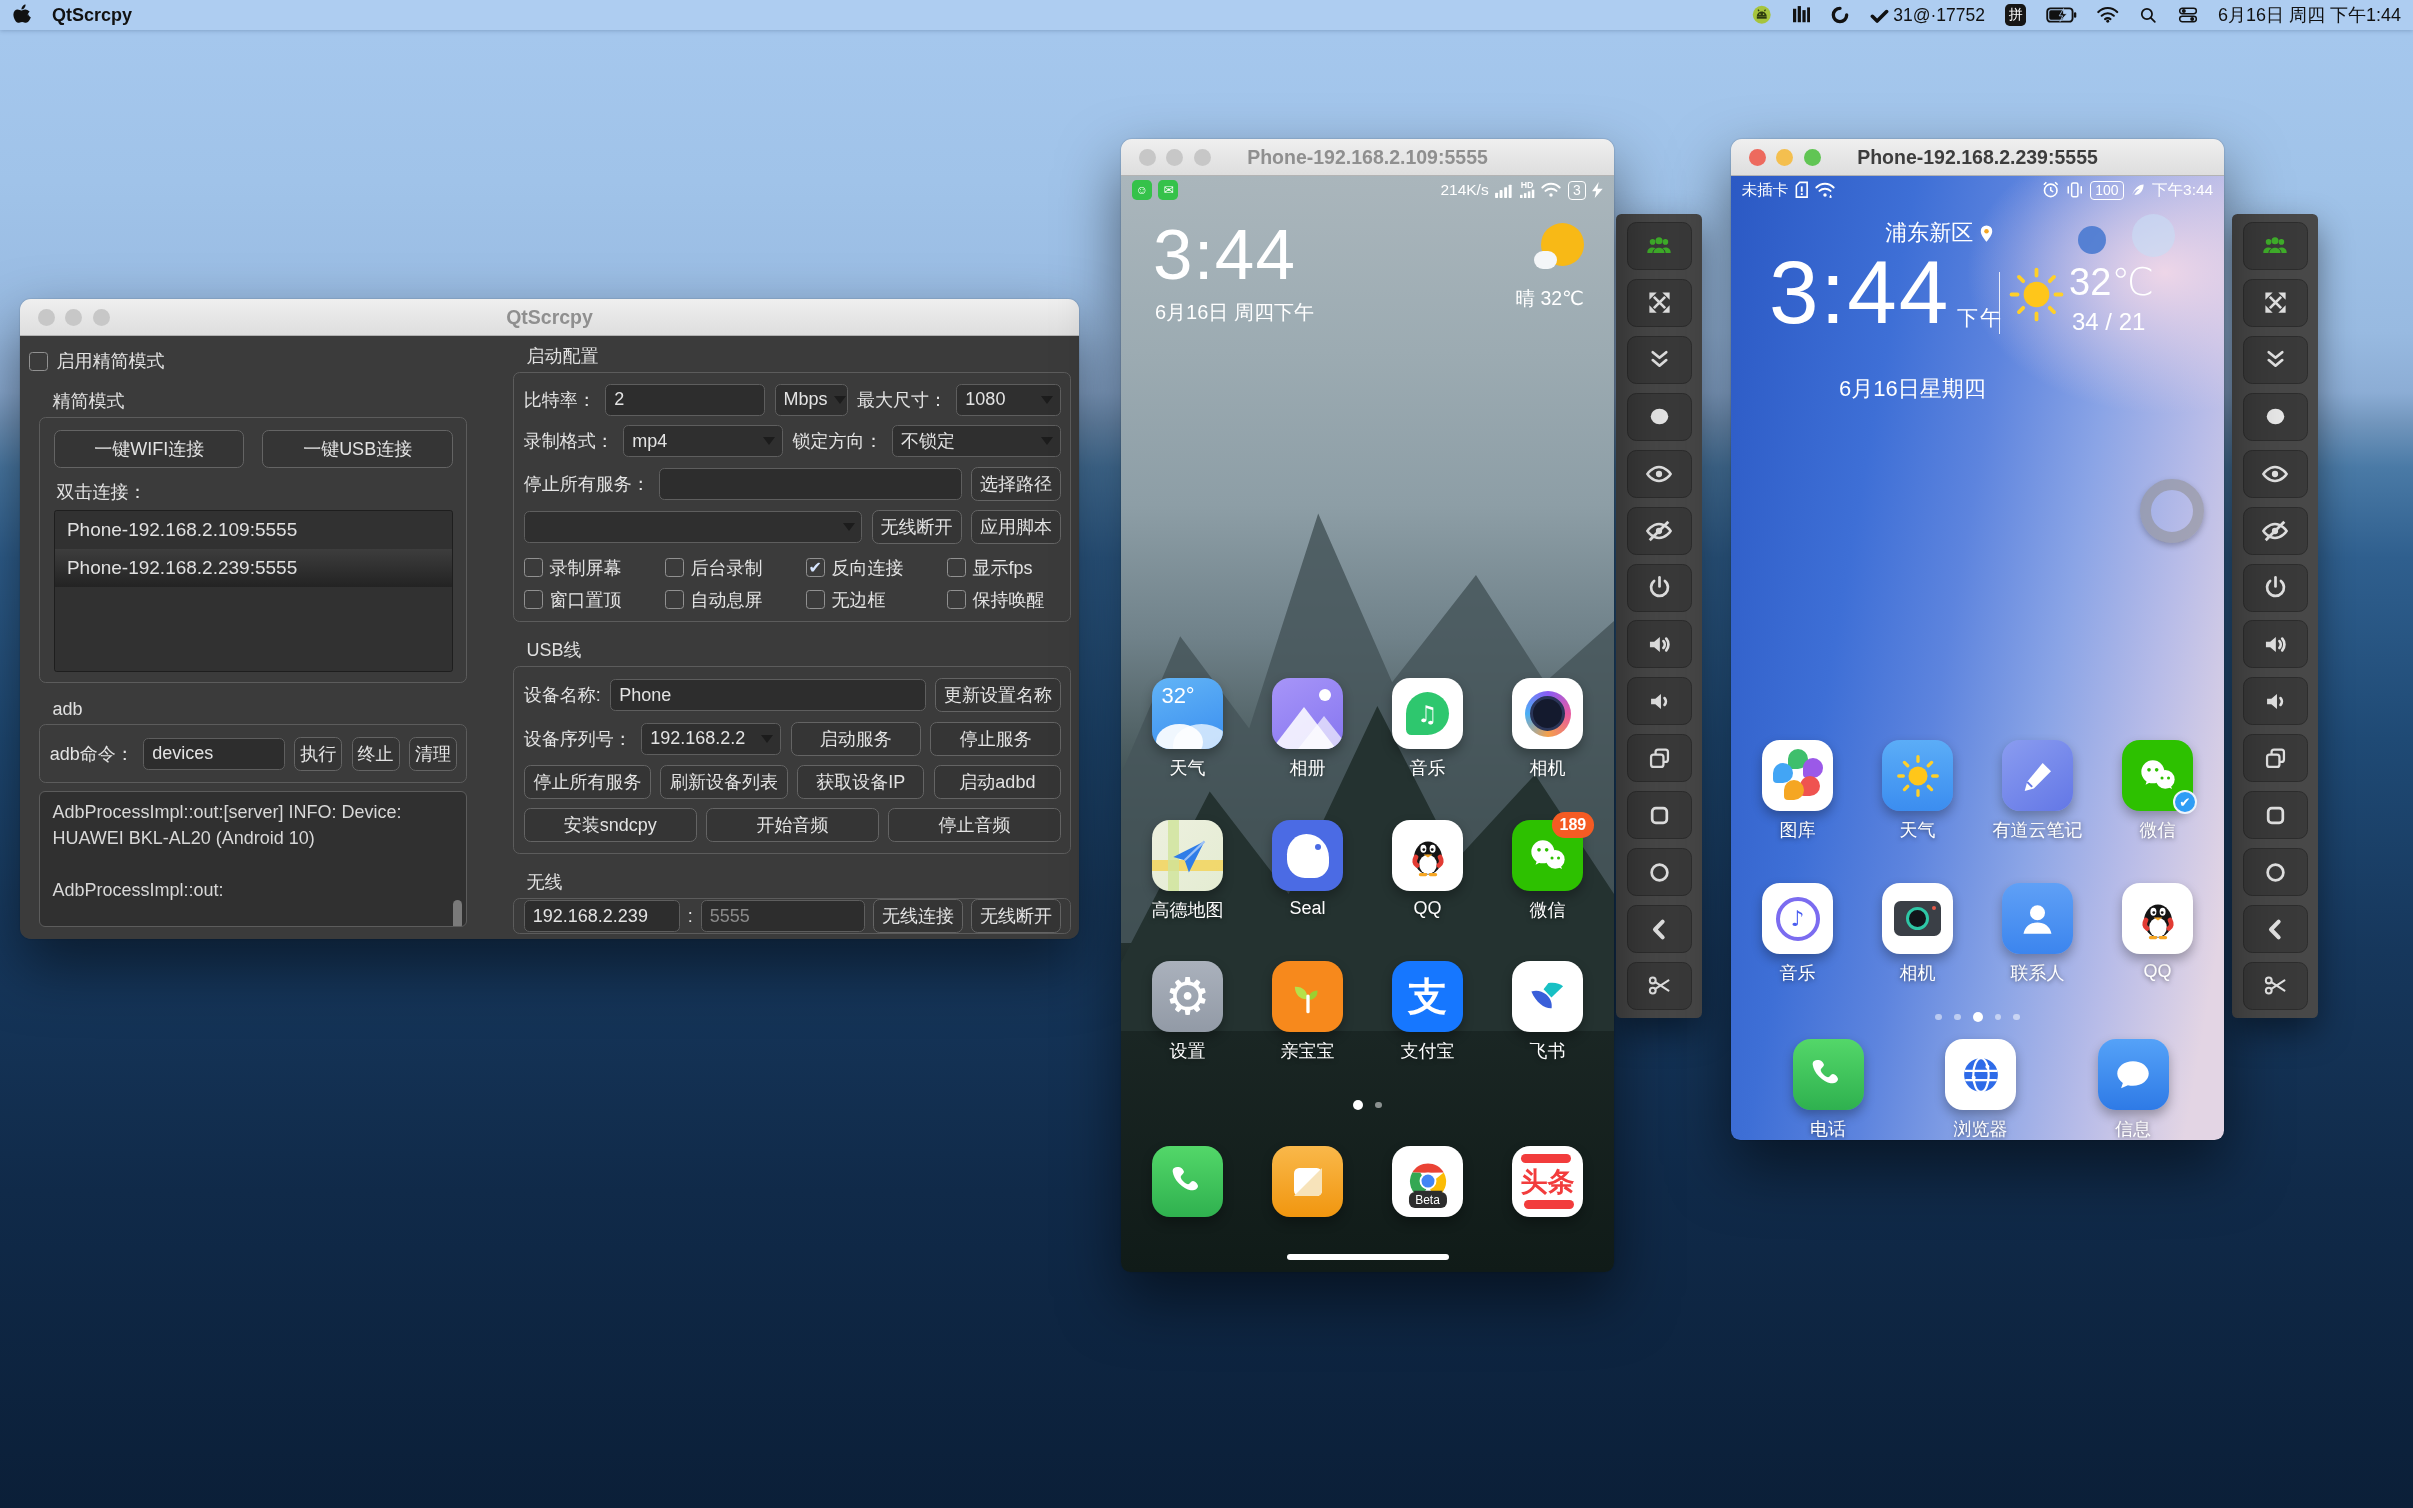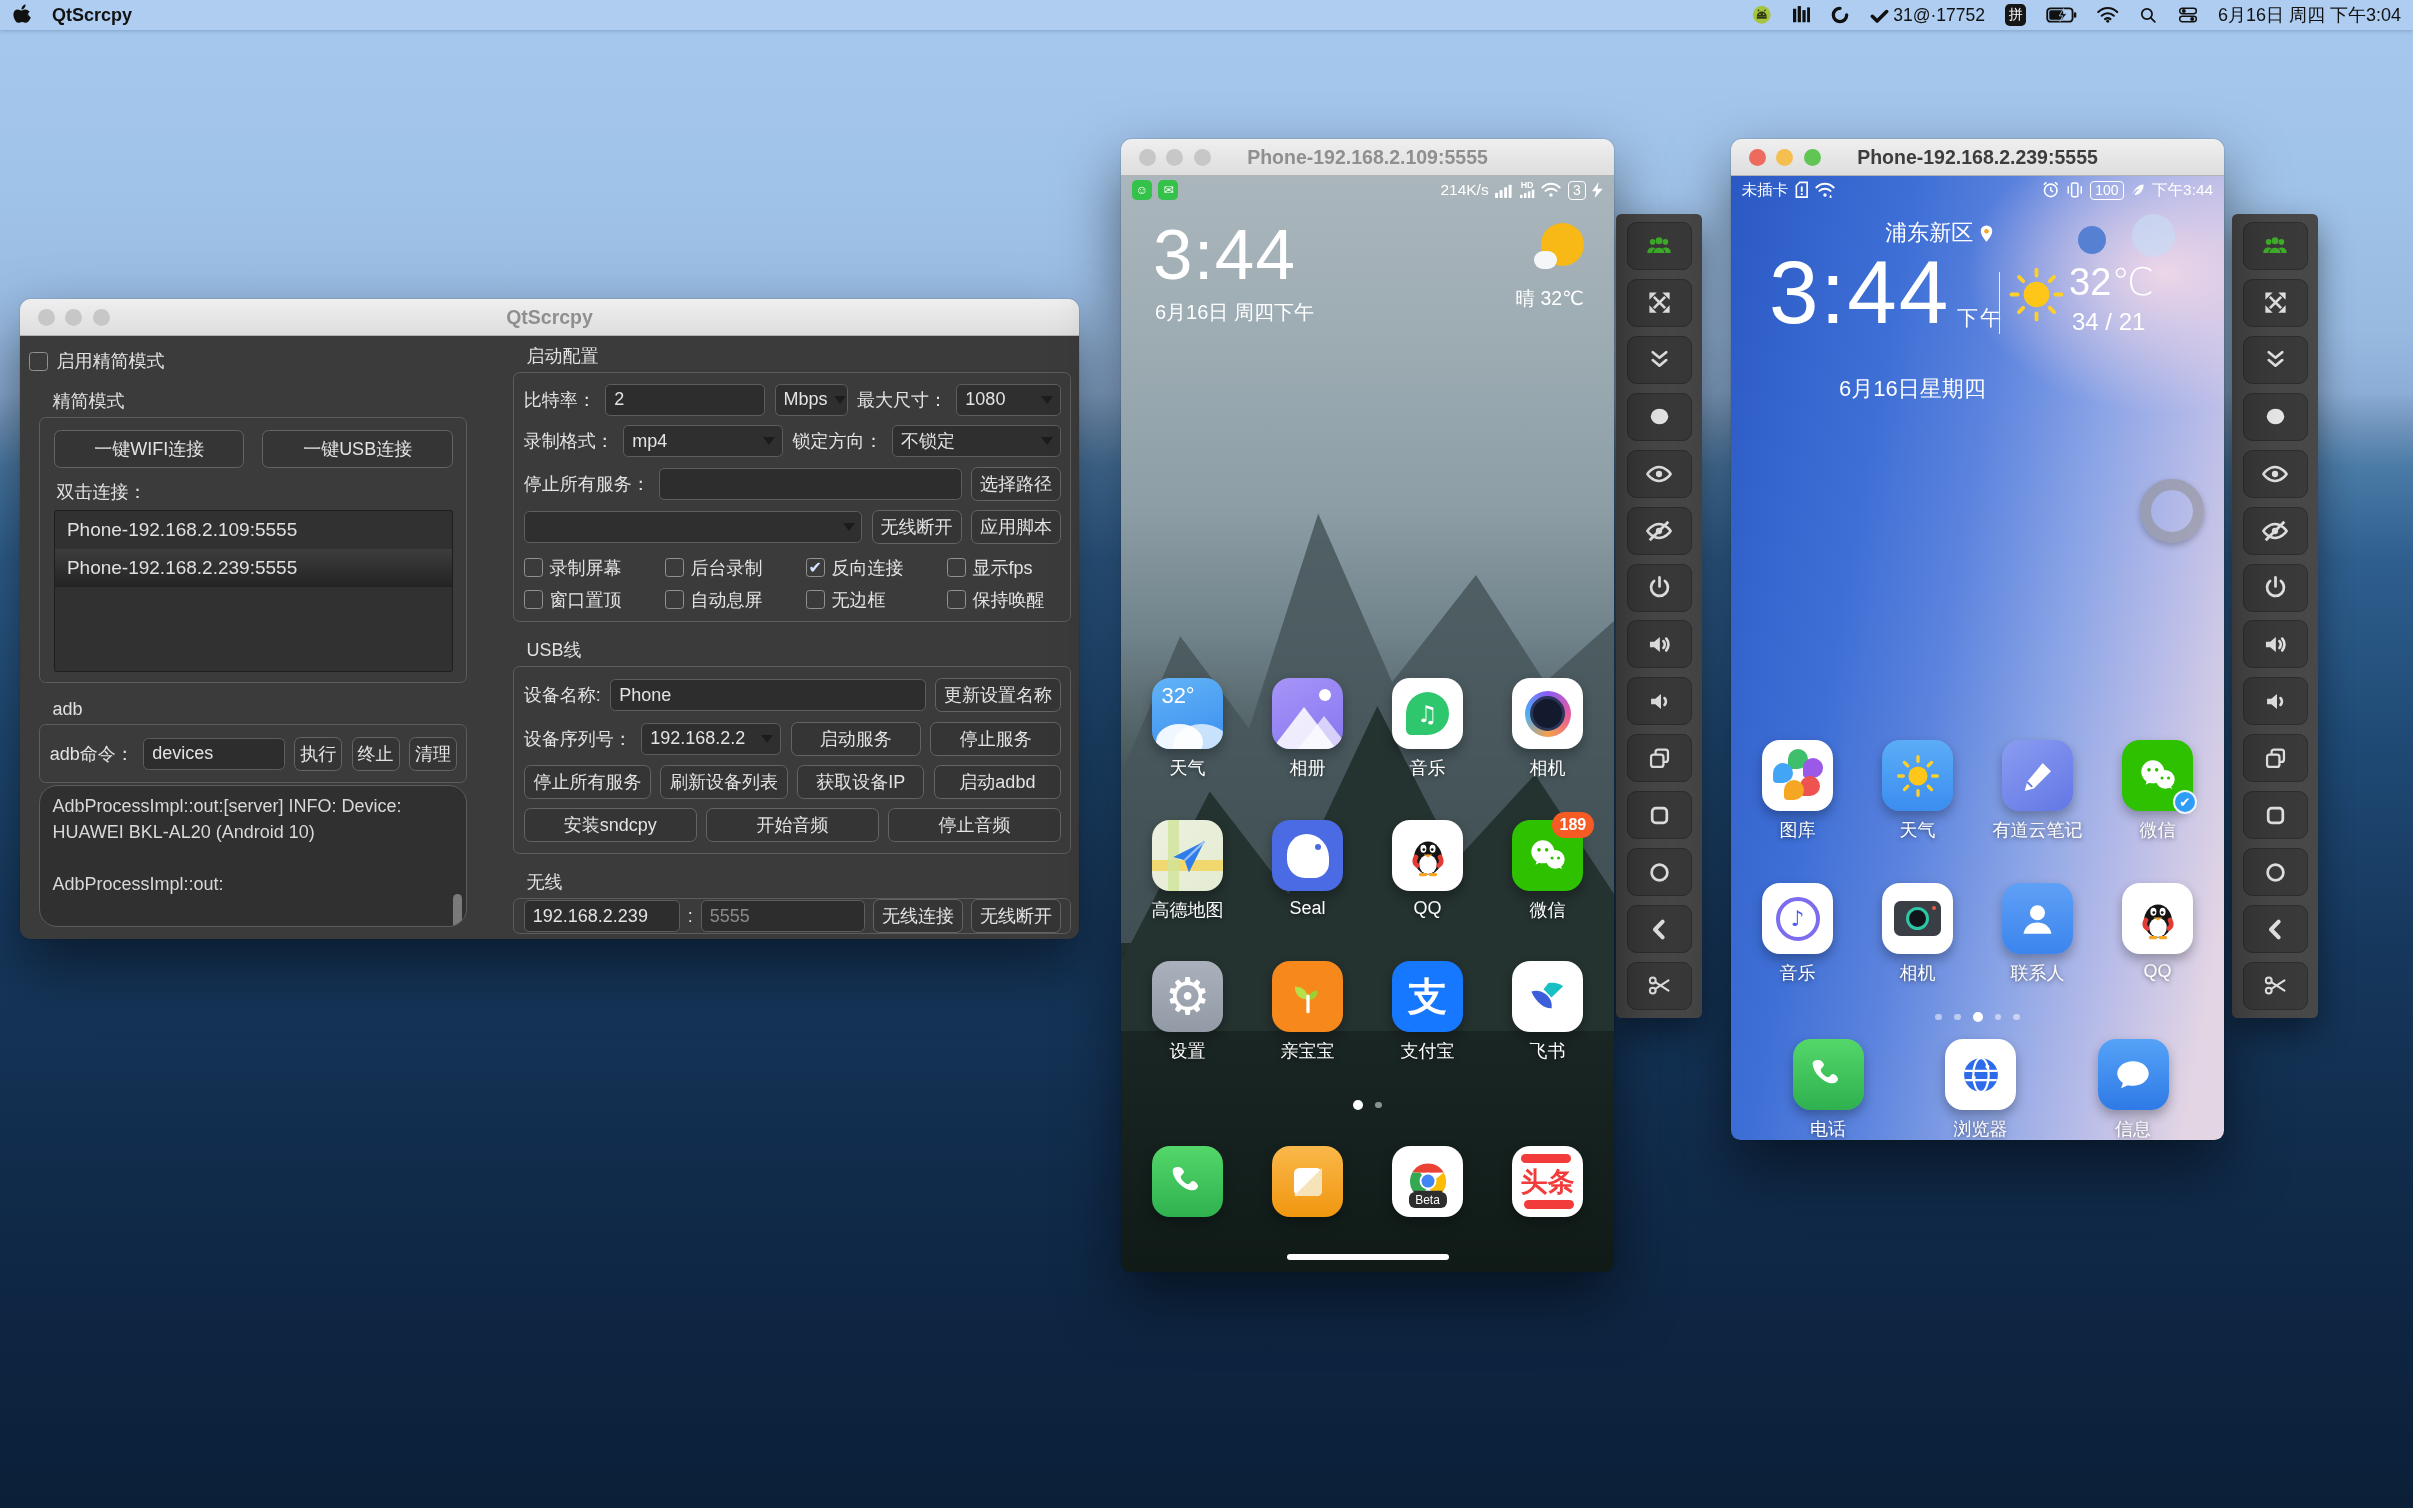--- a/index.html
+++ b/index.html
@@ -46,21 +46,21 @@
     white-space:nowrap;cursor:default;}
   .btnrow .qbtn{flex:1;height:38px;}
   .dc-label{margin:12px 0 5.4px 2.7px;}
   .qlist{background:#313131;border:1.3px solid #1e1e1e;border-radius:2.7px;flex:1;overflow:hidden;}
   .qlist-row{height:38px;display:flex;align-items:center;padding:0 12px;font-size:19px;color:#e0e0e0;}
   .qlist-row.selected{background:linear-gradient(180deg,#3d3d3d,#232323);}
   .adb-box{height:59px;display:flex;align-items:center;gap:9.4px;padding:0 9.4px;}
   .qinput{background:#2d2d2d;border:1.3px solid #5e5e5e;border-radius:5.4px;color:#e3e3e3;font-size:18px;
     height:32px;padding:0 8px;box-sizing:border-box;font-family:inherit;outline:none;min-width:0;}
   .qinput::placeholder{color:#8a8a8a;}
-  .logbox{background:#303030;border:1.3px solid #5c5c5c;border-radius:18px;margin:2px 0 0 10px;flex:1;
+  .logbox{background:#303030;border:1.3px solid #5c5c5c;border-radius:6px;margin:8px 0 0 10px;flex:1;
     padding:6.7px 20px 6.7px 12px;font-size:18px;line-height:26px;color:#d8d8d8;position:relative;overflow:hidden;}
   .log-scroll{position:absolute;right:4px;top:6.7px;bottom:6.7px;width:9.4px;}
   .log-thumb{position:absolute;right:0;width:9.4px;height:64px;top:101px;background:#7a7a7a;border-radius:4.7px;}
   .frow{display:flex;align-items:center;gap:9.4px;margin-top:9.4px;}
   .frow:first-child{margin-top:0;}
   .flabel{white-space:nowrap;}
   .qcombo{background:#2f2f2f;border:1.3px solid #5e5e5e;border-radius:5.4px;height:32px;display:flex;
     align-items:center;justify-content:space-between;padding:0 6.7px 0 8px;box-sizing:border-box;white-space:nowrap;}
   .qcombo::after{content:"";border-left:6.7px solid transparent;border-right:6.7px solid transparent;
     border-top:8px solid #1c1c1c;margin-left:6.7px;flex:none;}
@@ -254,21 +254,21 @@
       <span class="mb-ic">
         <svg width="20" height="20" viewBox="0 0 24 24">
             <g fill="none" stroke="#111" stroke-width="1.8">
               <rect x="2" y="4" width="20" height="6.5" rx="3.25"></rect>
               <rect x="2" y="13.5" width="20" height="6.5" rx="3.25"></rect>
             </g>
             <circle cx="7" cy="7.2" r="2.4" fill="#111"></circle>
             <circle cx="17" cy="16.8" r="2.4" fill="#111"></circle>
           </svg>
       </span>
-      <span class="mb-time">6月16日 周四 下午3:04</span>
+      <span class="mb-time">6月16日 周四 下午1:44</span>
     </div>
   </div>
 
   <div id="main-window">
     <div class="titlebar">
       <span class="tl">
           <i></i>
           <i></i>
           <i></i>
         </span>

